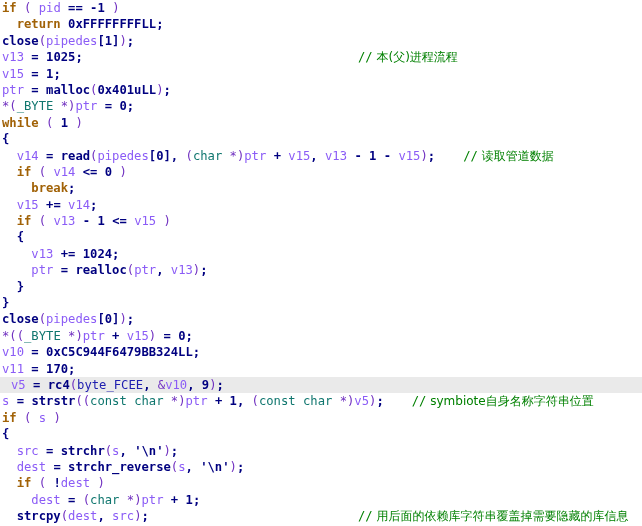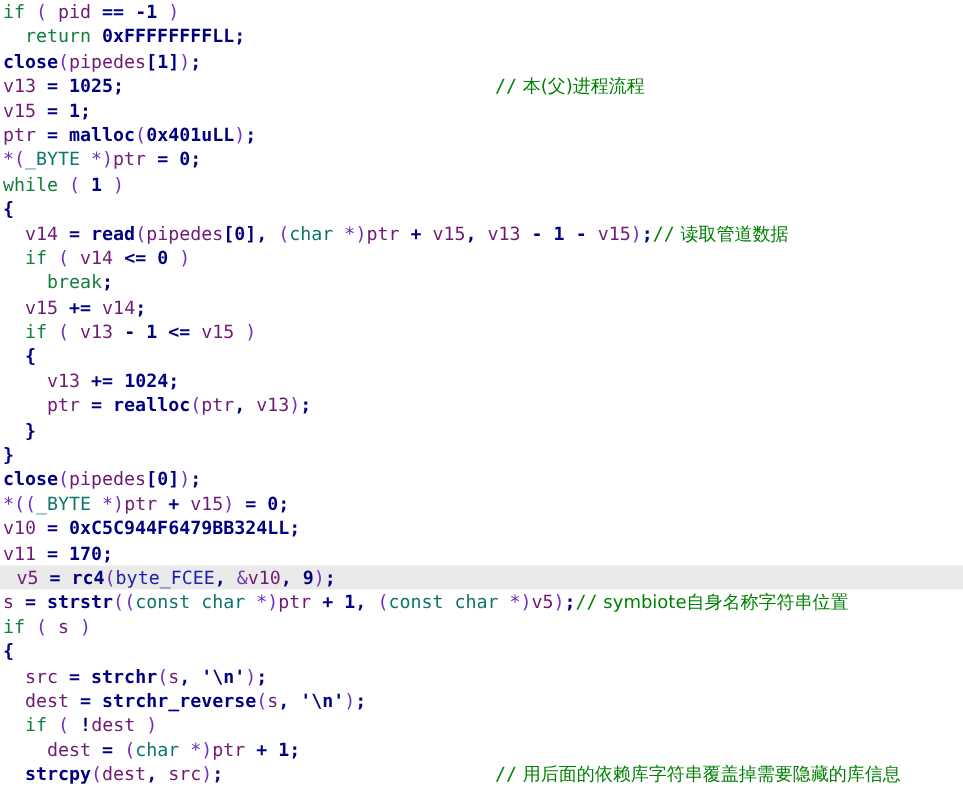--- a/index.html
+++ b/index.html
@@ -33,39 +33,40 @@
     white-space: pre;
   }
   .code-line.highlighted {
     background: #eaeaea;
     padding-left: 11px;
   }
 
   .code-line > span { white-space: pre; }
 
   
-  .t-kw    { color: #15803d; font-weight: normal; }   
+  .t-kw    { color: #a16207; font-weight: bold; }   
   .t-fn    { color: #00007f; font-weight: bold; }   
-  .t-lvar  { color: #701a75; }                      
+  .t-lvar  { color: #8b5cf6; }                      
   .t-gvar  { color: #2020b0; }                      
   .t-type  { color: #0f766e; }                      
   .t-num   { color: #000080; font-weight: bold; }   
   .t-str   { color: #000080; font-weight: bold; }   
   .t-punct { color: #7030c0; }                      
   .t-op    { color: #000080; font-weight: bold; }   
   .t-plain { color: #000080; font-weight: bold; }   
   .t-cmt   { color: #008000; }                      
 
   .cmt-cn {
     font-family: "DejaVu Sans", "Liberation Sans", sans-serif;
     font-size: 12px;
   }
 
   .comment-col {
     position: absolute;
     top: 0;
     white-space: pre;
+    margin-left: 28px;
   }
 </style>
 </head>
 <body>
 
 <div id="code-view"><div class="code-line"><span><span></span><span class="t-kw">if</span><span class="t-plain"> </span><span class="t-punct">(</span><span class="t-plain"> </span><span class="t-lvar">pid</span><span class="t-plain"> </span><span class="t-op">==</span><span class="t-plain"> </span><span class="t-num">-1</span><span class="t-plain"> </span><span class="t-punct">)</span></span></div><div class="code-line"><span><span>  </span><span class="t-kw">return</span><span class="t-plain"> </span><span class="t-num">0xFFFFFFFFLL</span><span class="t-plain">;</span></span></div><div class="code-line"><span><span></span><span class="t-fn">close</span><span class="t-punct">(</span><span class="t-lvar">pipedes</span><span class="t-num">[</span><span class="t-num">1</span><span class="t-num">]</span><span class="t-punct">)</span><span class="t-plain">;</span></span></div><div class="code-line"><span><span></span><span class="t-lvar">v13</span><span class="t-plain"> </span><span class="t-op">=</span><span class="t-plain"> </span><span class="t-num">1025</span><span class="t-plain">;</span></span><span class="t-cmt comment-col" style="left: 330px;"><span>//</span><span class="cmt-cn"> 本(父)进程流程</span></span></div><div class="code-line"><span><span></span><span class="t-lvar">v15</span><span class="t-plain"> </span><span class="t-op">=</span><span class="t-plain"> </span><span class="t-num">1</span><span class="t-plain">;</span></span></div><div class="code-line"><span><span></span><span class="t-lvar">ptr</span><span class="t-plain"> </span><span class="t-op">=</span><span class="t-plain"> </span><span class="t-fn">malloc</span><span class="t-punct">(</span><span class="t-num">0x401uLL</span><span class="t-punct">)</span><span class="t-plain">;</span></span></div><div class="code-line"><span><span></span><span class="t-punct">*</span><span class="t-punct">(</span><span class="t-type">_BYTE</span><span class="t-plain"> </span><span class="t-punct">*</span><span class="t-punct">)</span><span class="t-lvar">ptr</span><span class="t-plain"> </span><span class="t-op">=</span><span class="t-plain"> </span><span class="t-num">0</span><span class="t-plain">;</span></span></div><div class="code-line"><span><span></span><span class="t-kw">while</span><span class="t-plain"> </span><span class="t-punct">(</span><span class="t-plain"> </span><span class="t-num">1</span><span class="t-plain"> </span><span class="t-punct">)</span></span></div><div class="code-line"><span><span></span><span class="t-plain">{</span></span></div><div class="code-line"><span><span>  </span><span class="t-lvar">v14</span><span class="t-plain"> </span><span class="t-op">=</span><span class="t-plain"> </span><span class="t-fn">read</span><span class="t-punct">(</span><span class="t-lvar">pipedes</span><span class="t-num">[</span><span class="t-num">0</span><span class="t-num">]</span><span class="t-plain">, </span><span class="t-punct">(</span><span class="t-type">char</span><span class="t-plain"> </span><span class="t-punct">*</span><span class="t-punct">)</span><span class="t-lvar">ptr</span><span class="t-plain"> </span><span class="t-op">+</span><span class="t-plain"> </span><span class="t-lvar">v15</span><span class="t-plain">, </span><span class="t-lvar">v13</span><span class="t-plain"> </span><span class="t-op">-</span><span class="t-plain"> </span><span class="t-num">1</span><span class="t-plain"> </span><span class="t-op">-</span><span class="t-plain"> </span><span class="t-lvar">v15</span><span class="t-punct">)</span><span class="t-plain">;</span></span><span class="t-cmt comment-col" style="position: static;"><span>//</span><span class="cmt-cn"> 读取管道数据</span></span></div><div class="code-line"><span><span>  </span><span class="t-kw">if</span><span class="t-plain"> </span><span class="t-punct">(</span><span class="t-plain"> </span><span class="t-lvar">v14</span><span class="t-plain"> </span><span class="t-op">&lt;=</span><span class="t-plain"> </span><span class="t-num">0</span><span class="t-plain"> </span><span class="t-punct">)</span></span></div><div class="code-line"><span><span>    </span><span class="t-kw">break</span><span class="t-plain">;</span></span></div><div class="code-line"><span><span>  </span><span class="t-lvar">v15</span><span class="t-plain"> </span><span class="t-op">+=</span><span class="t-plain"> </span><span class="t-lvar">v14</span><span class="t-plain">;</span></span></div><div class="code-line"><span><span>  </span><span class="t-kw">if</span><span class="t-plain"> </span><span class="t-punct">(</span><span class="t-plain"> </span><span class="t-lvar">v13</span><span class="t-plain"> </span><span class="t-op">-</span><span class="t-plain"> </span><span class="t-num">1</span><span class="t-plain"> </span><span class="t-op">&lt;=</span><span class="t-plain"> </span><span class="t-lvar">v15</span><span class="t-plain"> </span><span class="t-punct">)</span></span></div><div class="code-line"><span><span>  </span><span class="t-plain">{</span></span></div><div class="code-line"><span><span>    </span><span class="t-lvar">v13</span><span class="t-plain"> </span><span class="t-op">+=</span><span class="t-plain"> </span><span class="t-num">1024</span><span class="t-plain">;</span></span></div><div class="code-line"><span><span>    </span><span class="t-lvar">ptr</span><span class="t-plain"> </span><span class="t-op">=</span><span class="t-plain"> </span><span class="t-fn">realloc</span><span class="t-punct">(</span><span class="t-lvar">ptr</span><span class="t-plain">, </span><span class="t-lvar">v13</span><span class="t-punct">)</span><span class="t-plain">;</span></span></div><div class="code-line"><span><span>  </span><span class="t-plain">}</span></span></div><div class="code-line"><span><span></span><span class="t-plain">}</span></span></div><div class="code-line"><span><span></span><span class="t-fn">close</span><span class="t-punct">(</span><span class="t-lvar">pipedes</span><span class="t-num">[</span><span class="t-num">0</span><span class="t-num">]</span><span class="t-punct">)</span><span class="t-plain">;</span></span></div><div class="code-line"><span><span></span><span class="t-punct">*</span><span class="t-punct">(</span><span class="t-punct">(</span><span class="t-type">_BYTE</span><span class="t-plain"> </span><span class="t-punct">*</span><span class="t-punct">)</span><span class="t-lvar">ptr</span><span class="t-plain"> </span><span class="t-op">+</span><span class="t-plain"> </span><span class="t-lvar">v15</span><span class="t-punct">)</span><span class="t-plain"> </span><span class="t-op">=</span><span class="t-plain"> </span><span class="t-num">0</span><span class="t-plain">;</span></span></div><div class="code-line"><span><span></span><span class="t-lvar">v10</span><span class="t-plain"> </span><span class="t-op">=</span><span class="t-plain"> </span><span class="t-num">0xC5C944F6479BB324LL</span><span class="t-plain">;</span></span></div><div class="code-line"><span><span></span><span class="t-lvar">v11</span><span class="t-plain"> </span><span class="t-op">=</span><span class="t-plain"> </span><span class="t-num">170</span><span class="t-plain">;</span></span></div><div class="code-line highlighted"><span><span></span><span class="t-lvar">v5</span><span class="t-plain"> </span><span class="t-op">=</span><span class="t-plain"> </span><span class="t-fn">rc4</span><span class="t-punct">(</span><span class="t-gvar">byte_FCEE</span><span class="t-plain">, </span><span class="t-punct">&amp;</span><span class="t-lvar">v10</span><span class="t-plain">, </span><span class="t-num">9</span><span class="t-punct">)</span><span class="t-plain">;</span></span></div><div class="code-line"><span><span></span><span class="t-lvar">s</span><span class="t-plain"> </span><span class="t-op">=</span><span class="t-plain"> </span><span class="t-fn">strstr</span><span class="t-punct">(</span><span class="t-punct">(</span><span class="t-type">const</span><span class="t-plain"> </span><span class="t-type">char</span><span class="t-plain"> </span><span class="t-punct">*</span><span class="t-punct">)</span><span class="t-lvar">ptr</span><span class="t-plain"> </span><span class="t-op">+</span><span class="t-plain"> </span><span class="t-num">1</span><span class="t-plain">, </span><span class="t-punct">(</span><span class="t-type">const</span><span class="t-plain"> </span><span class="t-type">char</span><span class="t-plain"> </span><span class="t-punct">*</span><span class="t-punct">)</span><span class="t-lvar">v5</span><span class="t-punct">)</span><span class="t-plain">;</span></span><span class="t-cmt comment-col" style="position: static;"><span>//</span><span class="cmt-cn"> symbiote自身名称字符串位置</span></span></div><div class="code-line"><span><span></span><span class="t-kw">if</span><span class="t-plain"> </span><span class="t-punct">(</span><span class="t-plain"> </span><span class="t-lvar">s</span><span class="t-plain"> </span><span class="t-punct">)</span></span></div><div class="code-line"><span><span></span><span class="t-plain">{</span></span></div><div class="code-line"><span><span>  </span><span class="t-lvar">src</span><span class="t-plain"> </span><span class="t-op">=</span><span class="t-plain"> </span><span class="t-fn">strchr</span><span class="t-punct">(</span><span class="t-lvar">s</span><span class="t-plain">, </span><span class="t-str">'\n'</span><span class="t-punct">)</span><span class="t-plain">;</span></span></div><div class="code-line"><span><span>  </span><span class="t-lvar">dest</span><span class="t-plain"> </span><span class="t-op">=</span><span class="t-plain"> </span><span class="t-fn">strchr_reverse</span><span class="t-punct">(</span><span class="t-lvar">s</span><span class="t-plain">, </span><span class="t-str">'\n'</span><span class="t-punct">)</span><span class="t-plain">;</span></span></div><div class="code-line"><span><span>  </span><span class="t-kw">if</span><span class="t-plain"> </span><span class="t-punct">(</span><span class="t-plain"> </span><span class="t-op">!</span><span class="t-lvar">dest</span><span class="t-plain"> </span><span class="t-punct">)</span></span></div><div class="code-line"><span><span>    </span><span class="t-lvar">dest</span><span class="t-plain"> </span><span class="t-op">=</span><span class="t-plain"> </span><span class="t-punct">(</span><span class="t-type">char</span><span class="t-plain"> </span><span class="t-punct">*</span><span class="t-punct">)</span><span class="t-lvar">ptr</span><span class="t-plain"> </span><span class="t-op">+</span><span class="t-plain"> </span><span class="t-num">1</span><span class="t-plain">;</span></span></div><div class="code-line"><span><span>  </span><span class="t-fn">strcpy</span><span class="t-punct">(</span><span class="t-lvar">dest</span><span class="t-plain">, </span><span class="t-lvar">src</span><span class="t-punct">)</span><span class="t-plain">;</span></span><span class="t-cmt comment-col" style="left: 330px;"><span>//</span><span class="cmt-cn"> 用后面的依赖库字符串覆盖掉需要隐藏的库信息</span></span></div><div class="code-line"><span><span></span><span class="t-plain">}</span></span></div></div>
 
 </body></html>

